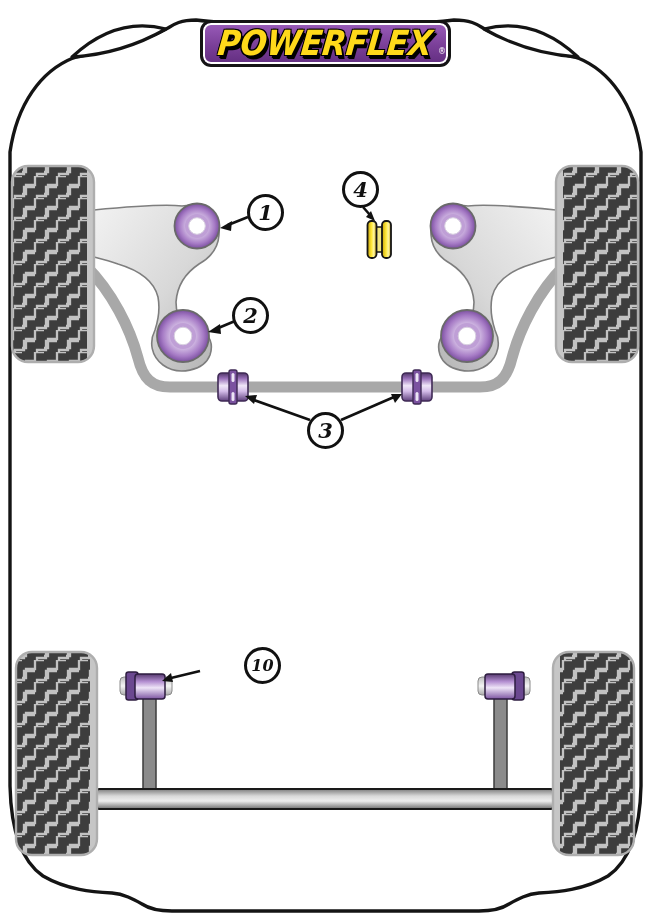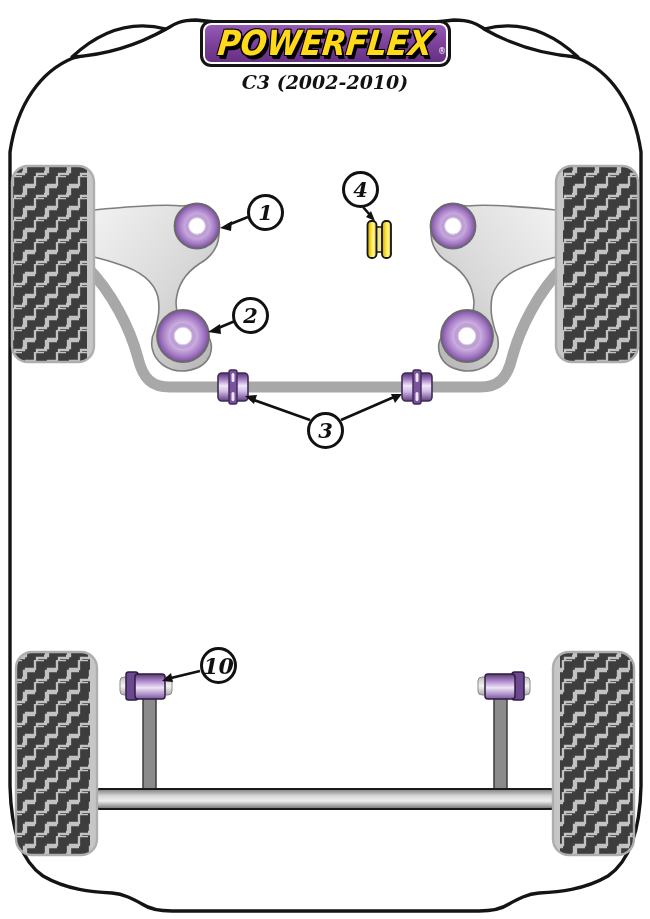--- a/index.html
+++ b/index.html
@@ -30,21 +30,21 @@
     font-family:"DejaVu Serif", serif;font-weight:bold;font-style:italic;
     font-size:19px;color:#121212;z-index:3;white-space:nowrap;
   }
   .callout{
     position:absolute;width:37px;height:37px;box-sizing:border-box;
     border:3px solid #111;border-radius:50%;background:#fff;
     display:flex;align-items:center;justify-content:center;
     font-family:"DejaVu Serif", serif;font-weight:bold;font-style:italic;
     font-size:21px;color:#111;z-index:2;line-height:1;
   }
-  .callout.small-text{font-size:22px;}
+  .callout.small-text{font-size:16px;margin-left:44px;}
 </style>
 </head>
 <body>
 
 <div class="stage">
 
   <svg width="650" height="919" viewBox="0 0 650 919">
     <defs>
       <pattern id="tread" width="22" height="22" patternUnits="userSpaceOnUse">
         <path d="M -4,18 H 4 V 9 H 13 V 0 H 24" fill="none" stroke="#c2c2c2" stroke-width="2.3"></path>
@@ -229,21 +229,20 @@
       <line x1="200" y1="671" x2="171" y2="678"></line>
       <polygon points="162,681 171,673 173,682" stroke="none"></polygon>
     </g>
   </svg>
 
   <div class="logo-box">
     <span class="logo-text">POWERFLEX</span>
     <span class="reg-mark">®</span>
   </div>
 
-  <div class="subtitle">C3 (2002-2010)</div>
 
   <div class="callout" style="left:247px;top:194px;">1</div>
   <div class="callout" style="left:232px;top:297px;">2</div>
   <div class="callout" style="left:307px;top:412px;">3</div>
   <div class="callout" style="left:342px;top:171px;">4</div>
   <div class="callout small-text" style="left:200px;top:647px;">10</div>
 
 </div>
 
 </body></html>

